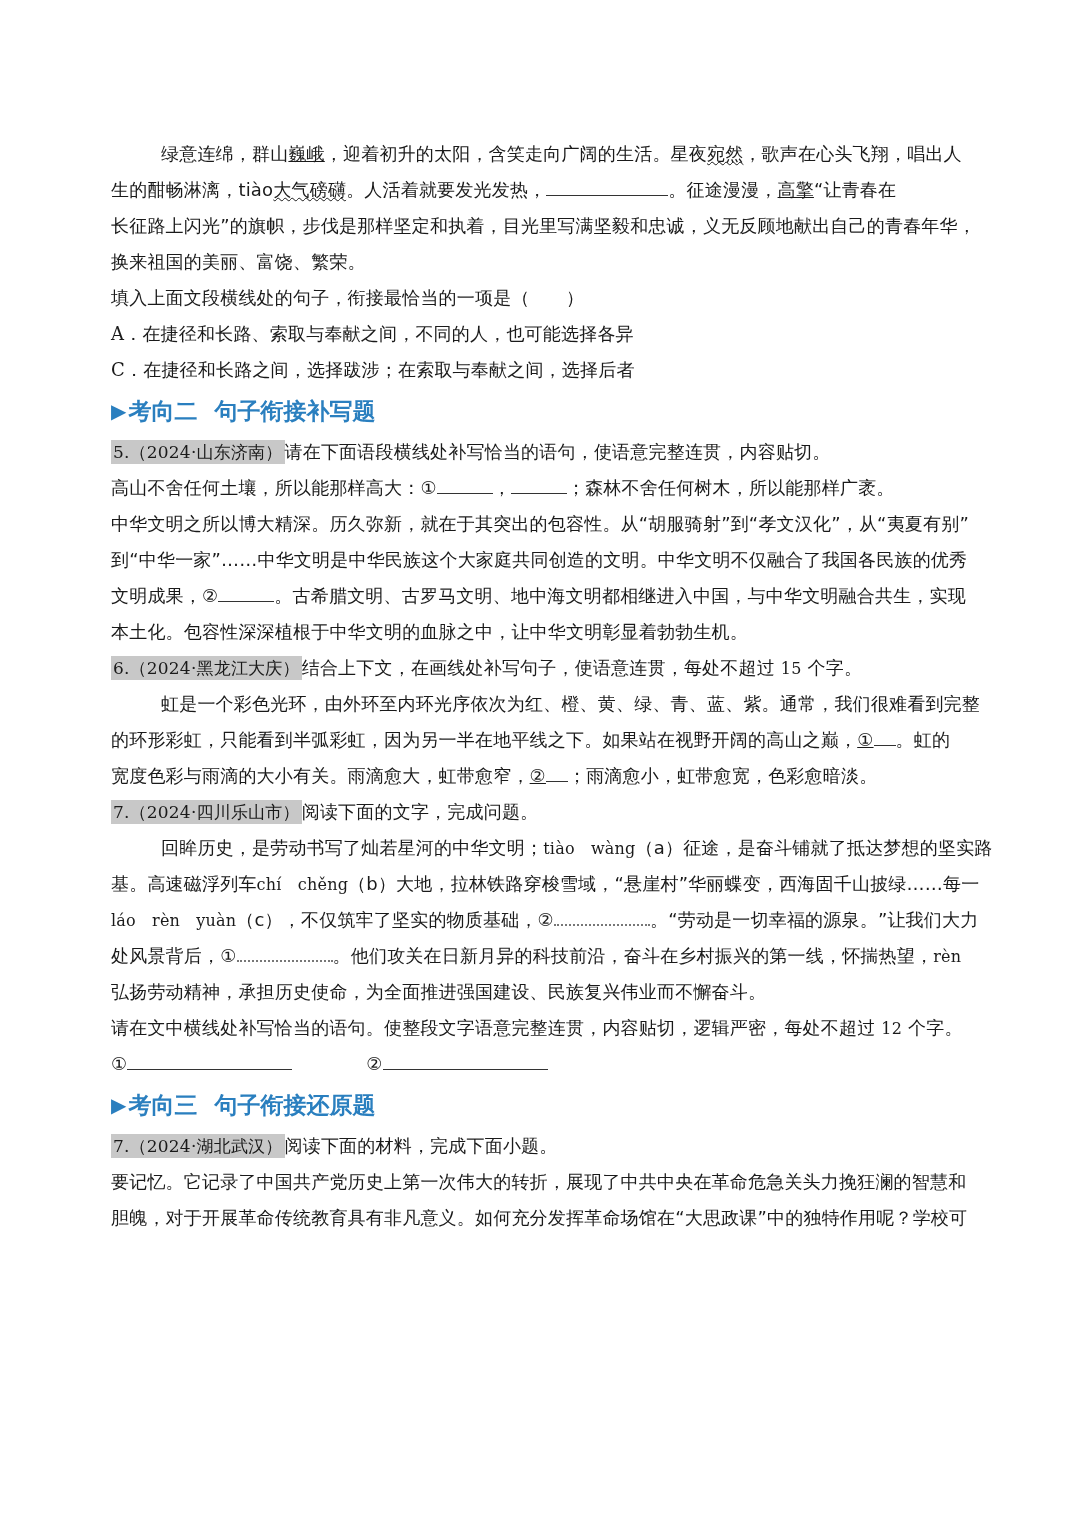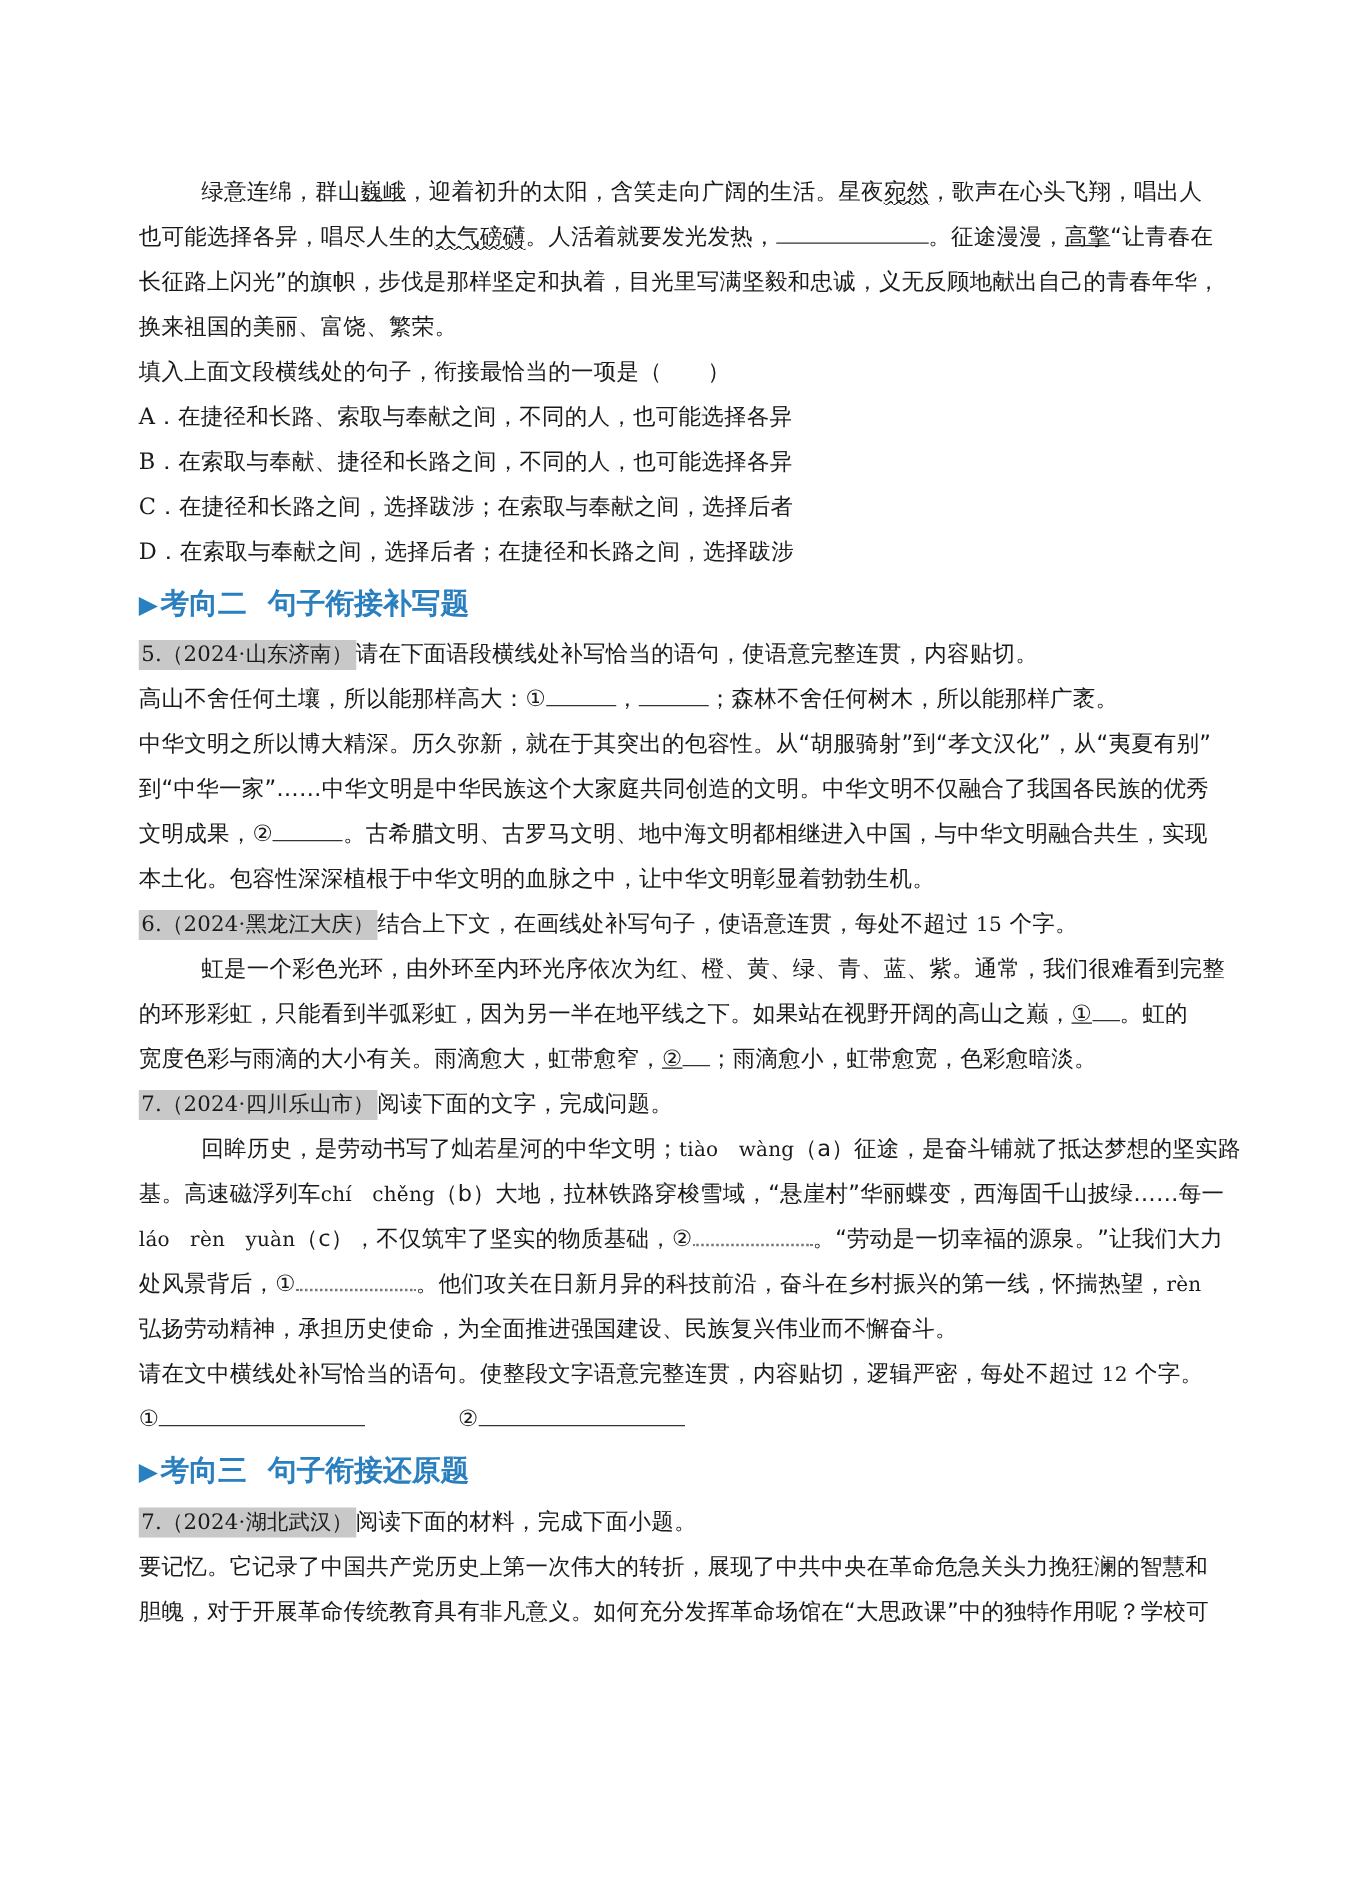--- a/index.html
+++ b/index.html
@@ -23,29 +23,27 @@
 </style>
 </head>
 <body>
 
 <div class="page">
 
   <div class="line indent">
     <span>绿意连绵，群山</span><span class="uline">巍峨</span><span>，迎着初升的太阳，含笑走向广阔的生活。星夜</span><span class="wunder">宛然</span><span>，歌声在心头飞翔，唱出人</span>
   </div>
   <div class="line">
-    <span>也可能选择各异，唱尽人生的</span><span class="wunder">大气磅礴</span><span>。人活着就要发光发热，</span><span class="blank" style="width:122px"></span><span>。征途漫漫，</span><span class="uline">高擎</span><span>“让青春在</span>
+    <span>生的酣畅淋漓，tiào</span><span class="wunder">大气磅礴</span><span>。人活着就要发光发热，</span><span class="blank" style="width:122px"></span><span>。征途漫漫，</span><span class="uline">高擎</span><span>“让青春在</span>
   </div>
   <div class="line">长征路上闪光”的旗帜，步伐是那样坚定和执着，目光里写满坚毅和忠诚，义无反顾地献出自己的青春年华，</div>
   <div class="line">换来祖国的美丽、富饶、繁荣。</div>
   <div class="line">填入上面文段横线处的句子，衔接最恰当的一项是（　　）</div>
   <div class="line"><span class="opt-letter">A．</span><span>在捷径和长路、索取与奉献之间，不同的人，也可能选择各异</span></div>
-  <div class="line"><span class="opt-letter">B．</span><span>在索取与奉献、捷径和长路之间，不同的人，也可能选择各异</span></div>
   <div class="line"><span class="opt-letter">C．</span><span>在捷径和长路之间，选择跋涉；在索取与奉献之间，选择后者</span></div>
-  <div class="line"><span class="opt-letter">D．</span><span>在索取与奉献之间，选择后者；在捷径和长路之间，选择跋涉</span></div>
 
   <div class="heading">
     <span class="tri">▶</span>
       <span class="sec">考向二</span>
       <span>句子衔接补写题</span>
   </div>
 
   <div class="line">
     <span class="tag"><span>5.（2024·</span><span class="zh">山东济南）</span></span><span>请在下面语段横线处补写恰当的语句，使语意完整连贯，内容贴切。</span>
   </div>

